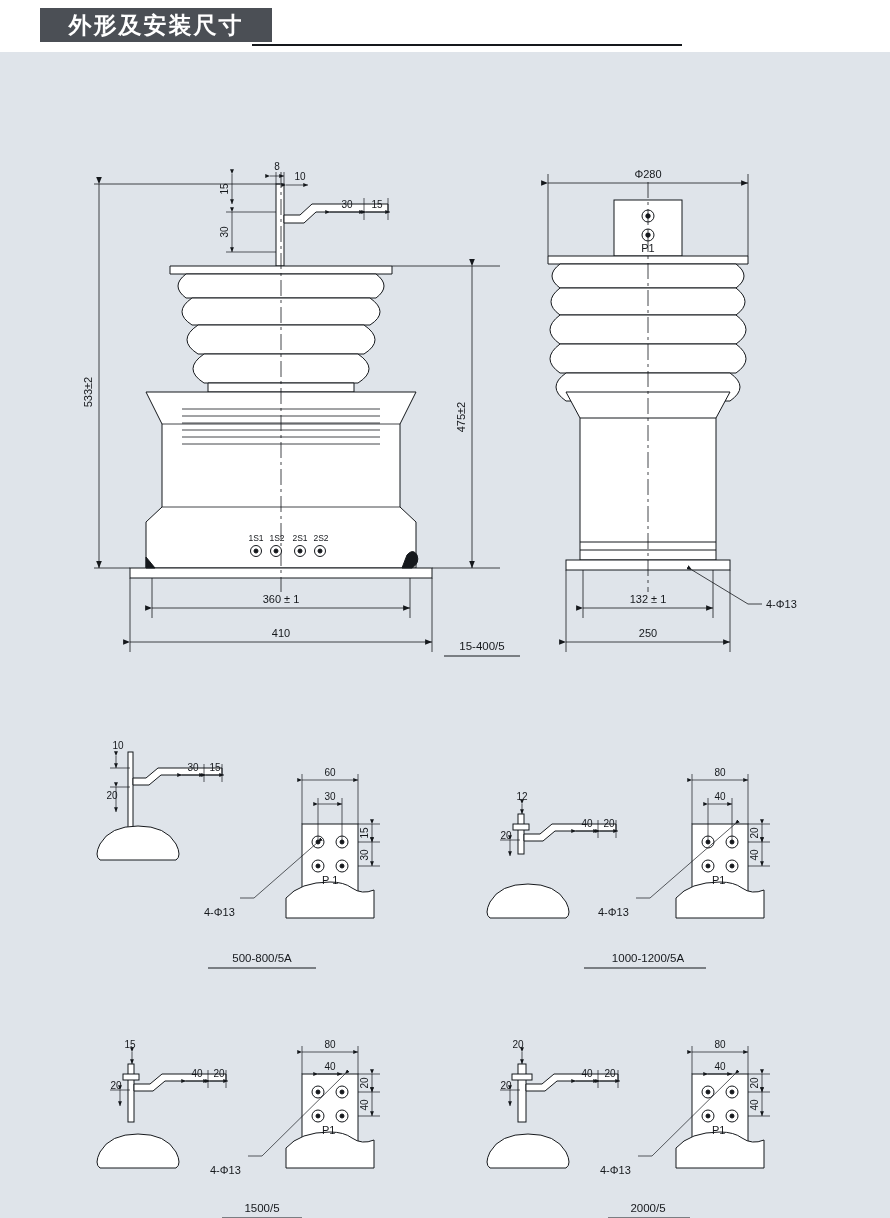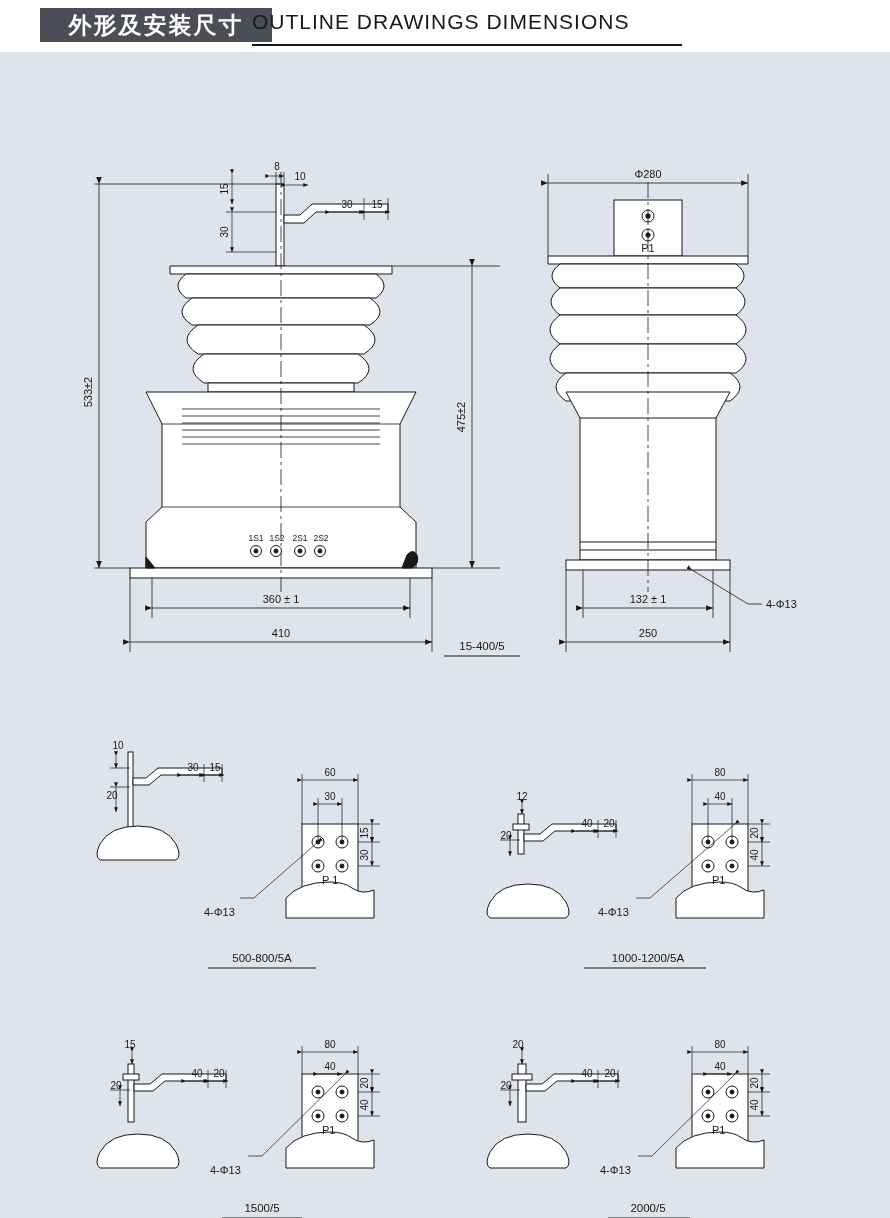--- a/index.html
+++ b/index.html
@@ -46,21 +46,20 @@
   .cap{font-size:11px;}
   .lbl{font-size:10px;}
   .lbl-s{font-size:8.5px;}
   .partcap{font-size:11.5px;}
 </style>
 </head>
 <body>
 
 <div class="header">
   <div class="cn">外形及安装尺寸</div>
-  <div class="en">OUTLINE  DRAWINGS  DIMENSIONS</div>
   <div class="rule"></div>
 </div>
 
 <div class="sheet">
 <svg width="890" height="1166" viewBox="0 0 890 1166" xmlns="http://www.w3.org/2000/svg">
   <defs>
     <marker id="ah" markerWidth="9" markerHeight="7" refX="8.6" refY="3.5" orient="auto">
       <polygon points="0,0 9,3.5 0,7" fill="#15181c"></polygon>
     </marker>
     <marker id="ahs" markerWidth="7" markerHeight="5.6" refX="6.8" refY="2.8" orient="auto">

